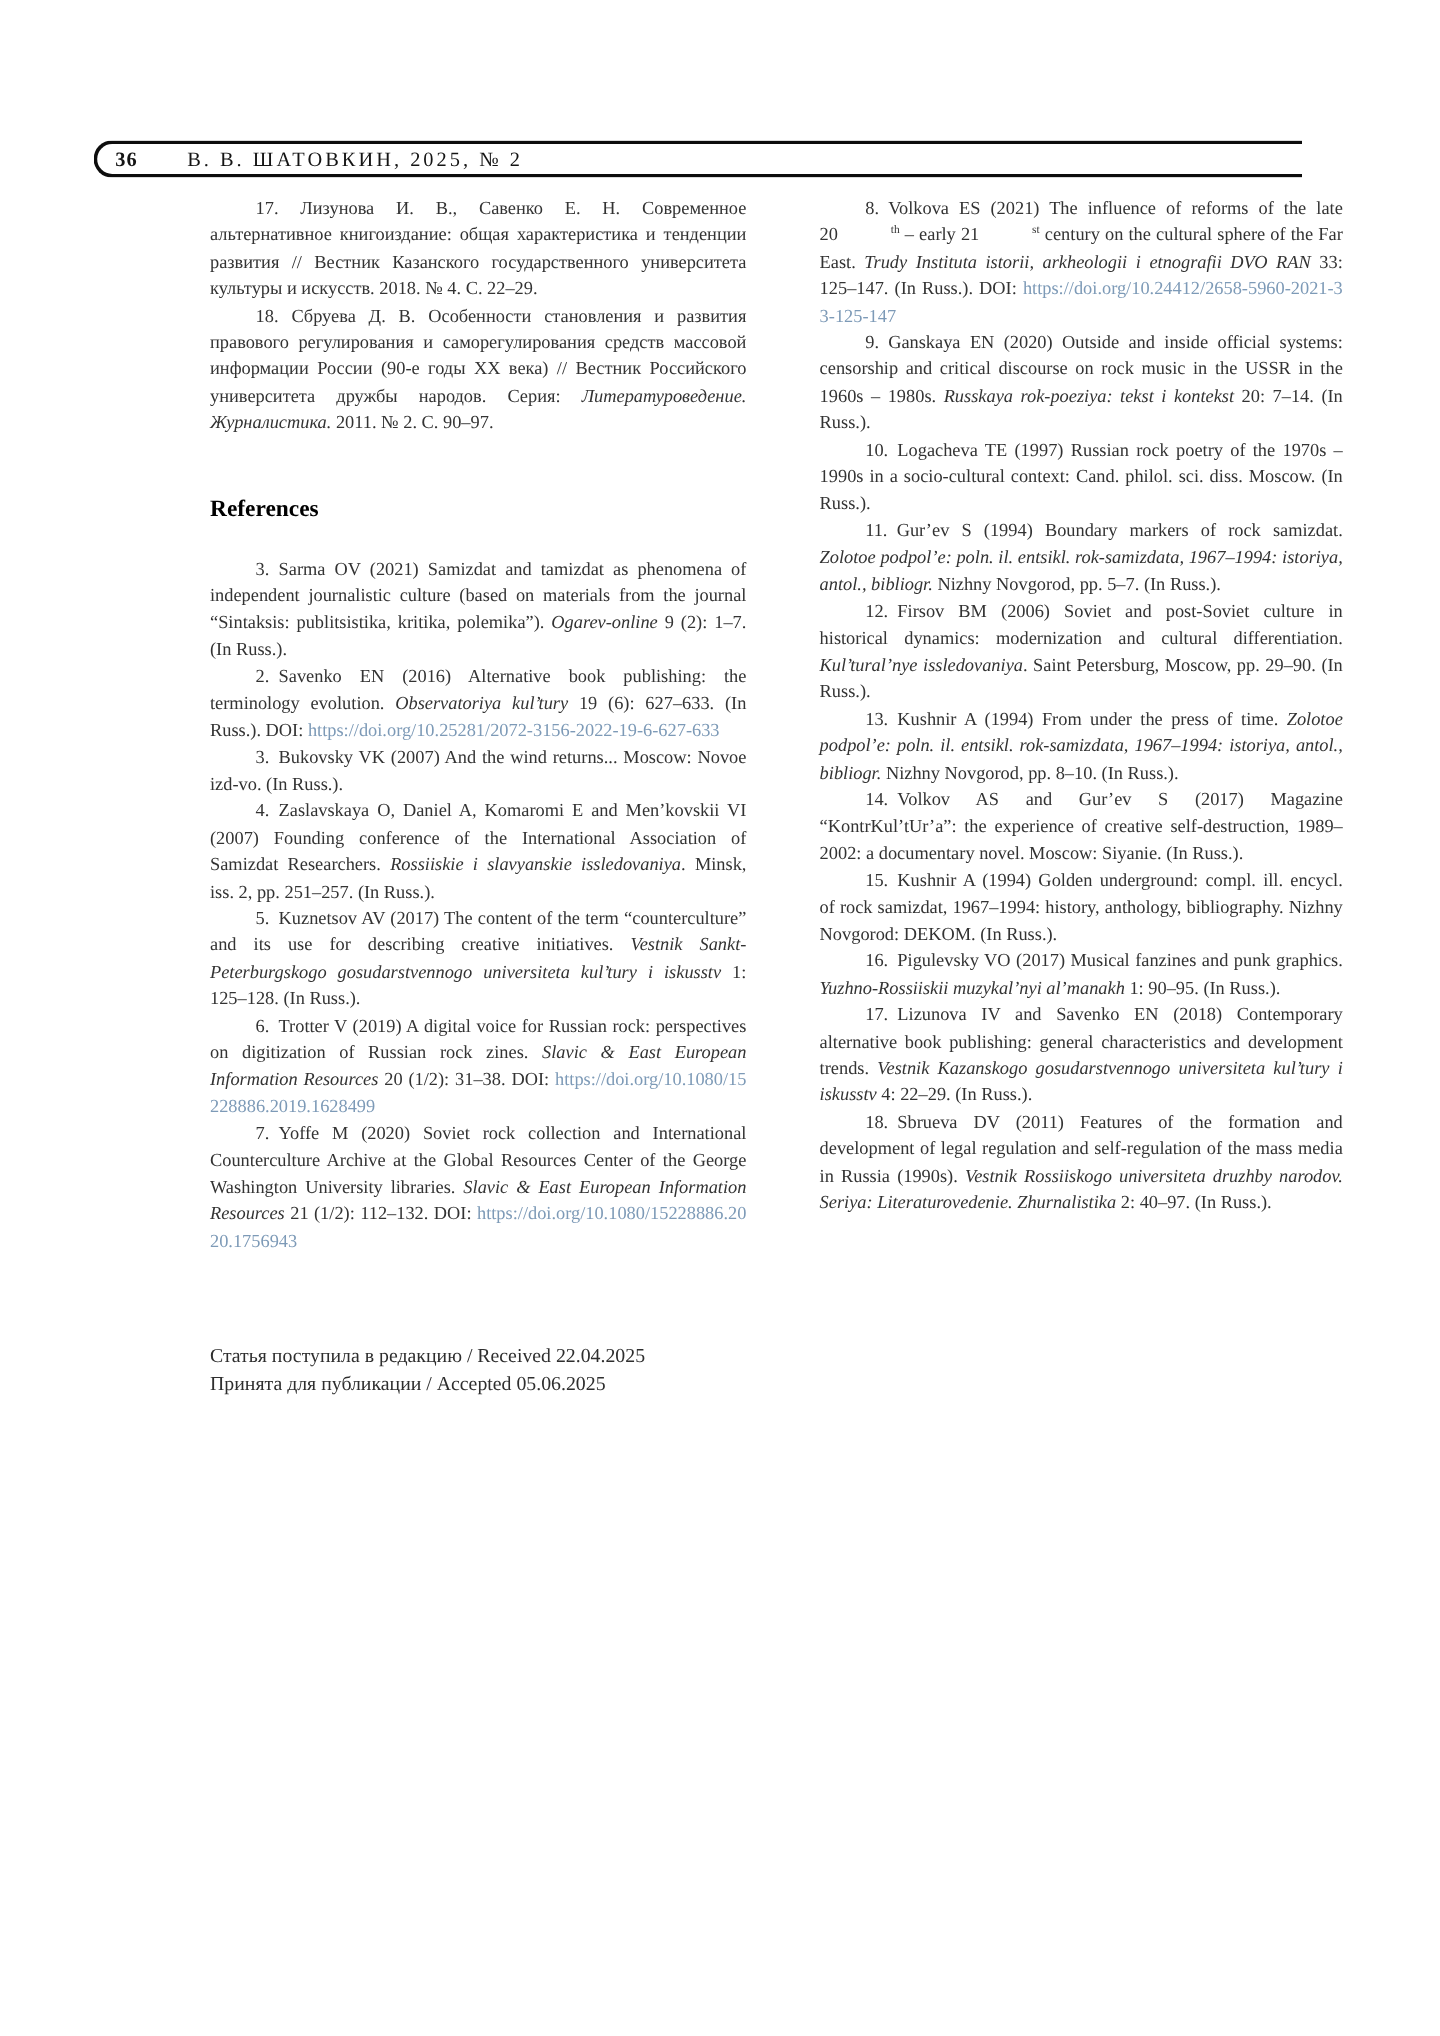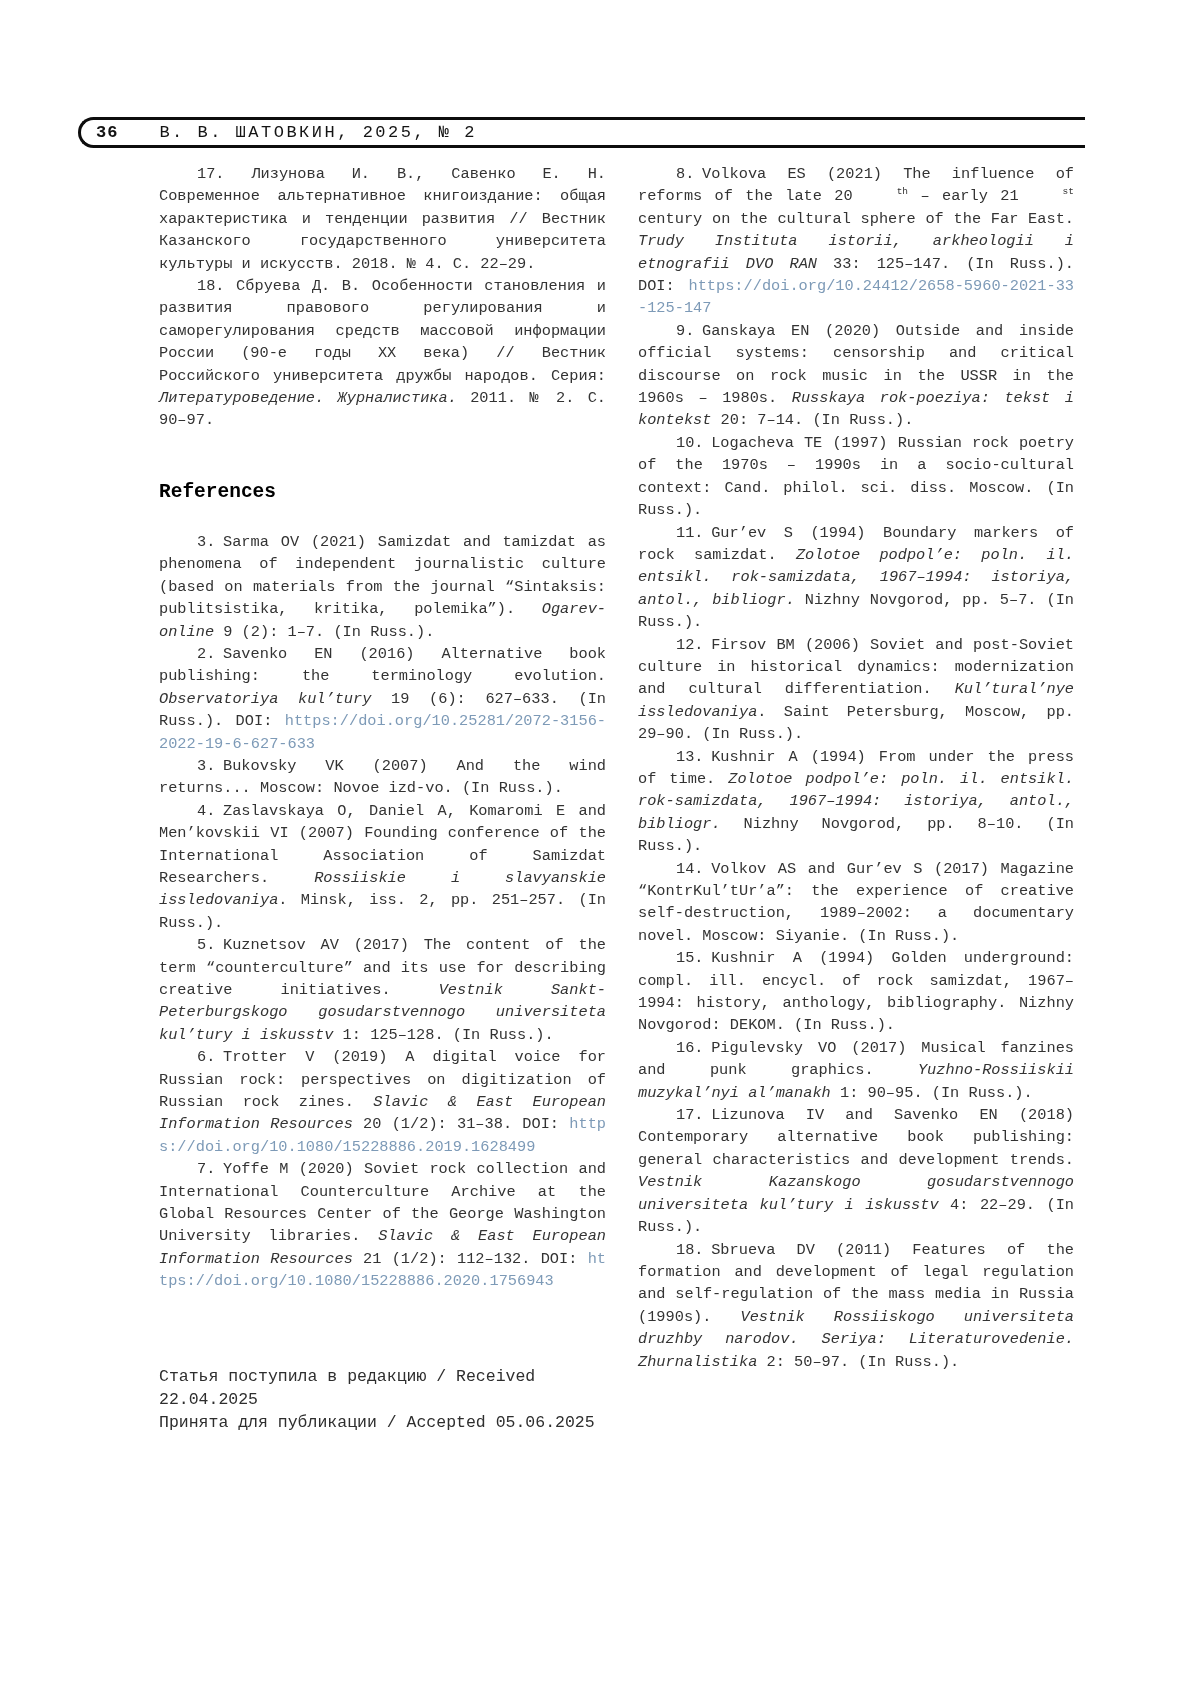--- a/index.html
+++ b/index.html
@@ -1,21 +1,21 @@
 <!DOCTYPE html>
 <html><head>
 <meta charset="utf-8">
 <style>
   html,body{margin:0;padding:0;background:#ffffff;}
   .page{
     position:relative;
     width:1200px;
     height:1663px;
     background:#ffffff;
-    font-family:Liberation Mono, monospace;
+    font-family:Liberation Serif, serif;
     color:#333333;
     overflow:hidden;
   }
   .header-band{
     position:absolute;
     top:117px;
     left:78px;
     width:1007px;
     height:31px;
     box-sizing:border-box;
@@ -34,23 +34,23 @@
   }
   .running-title{
     font-size:17px;
     margin-left:41px;
     letter-spacing:2.5px;
     white-space:nowrap;
   }
   .columns{
     position:absolute;
     top:163px;
-    left:159px;
+    left:175px;
     display:flex;
-    gap:32px;
+    gap:61px;
   }
   .col-left{width:447px;}
   .col-right{width:436px;}
   .ref{
     margin:0;
     text-indent:38px;
     text-align:justify;
     font-size:15.3px;
     line-height:22.4px;
     color:#333333;
@@ -118,18 +118,18 @@
           <p class="ref"><span>8. Volkova ES (2021) The influence of reforms of the late 20</span><span class="sup">th</span><span> – early 21</span><span class="sup">st</span><span> century on the cultural sphere of the Far East. </span><span class="it">Trudy Instituta istorii, arkheologii i etnografii DVO RAN</span><span> 33: 125–147. (In Russ.). DOI: </span><a class="doi" href="#">https://doi.org/10.24412/2658-5960-2021-33-125-147</a></p>
           <p class="ref"><span>9. Ganskaya EN (2020) Outside and inside official systems: censorship and critical discourse on rock music in the USSR in the 1960s – 1980s. </span><span class="it">Russkaya rok-poeziya: tekst i kontekst</span><span> 20: 7–14. (In Russ.).</span></p>
           <p class="ref"><span>10. Logacheva TE (1997) Russian rock poetry of the 1970s – 1990s in a socio-cultural context: Cand. philol. sci. diss. Moscow. (In Russ.).</span></p>
           <p class="ref"><span>11. Gur’ev S (1994) Boundary markers of rock samizdat. </span><span class="it">Zolotoe podpol’e: poln. il. entsikl. rok-samizdata, 1967–1994: istoriya, antol., bibliogr.</span><span> Nizhny Novgorod, pp. 5–7. (In Russ.).</span></p>
           <p class="ref"><span>12. Firsov BM (2006) Soviet and post-Soviet culture in historical dynamics: modernization and cultural differentiation. </span><span class="it">Kul’tural’nye issledovaniya</span><span>. Saint Petersburg, Moscow, pp. 29–90. (In Russ.).</span></p>
           <p class="ref"><span>13. Kushnir A (1994) From under the press of time. </span><span class="it">Zolotoe podpol’e: poln. il. entsikl. rok-samizdata, 1967–1994: istoriya, antol., bibliogr.</span><span> Nizhny Novgorod, pp. 8–10. (In Russ.).</span></p>
           <p class="ref"><span>14. Volkov AS and Gur’ev S (2017) Magazine “KontrKul’tUr’a”: the experience of creative self-destruction, 1989–2002: a documentary novel. Moscow: Siyanie. (In Russ.).</span></p>
           <p class="ref"><span>15. Kushnir A (1994) Golden underground: compl. ill. encycl. of rock samizdat, 1967–1994: history, anthology, bibliography. Nizhny Novgorod: DEKOM. (In Russ.).</span></p>
           <p class="ref"><span>16. Pigulevsky VO (2017) Musical fanzines and punk graphics. </span><span class="it">Yuzhno-Rossiiskii muzykal’nyi al’manakh</span><span> 1: 90–95. (In Russ.).</span></p>
           <p class="ref"><span>17. Lizunova IV and Savenko EN (2018) Contemporary alternative book publishing: general characteristics and development trends. </span><span class="it">Vestnik Kazanskogo gosudarstvennogo universiteta kul’tury i iskusstv</span><span> 4: 22–29. (In Russ.).</span></p>
-          <p class="ref"><span>18. Sbrueva DV (2011) Features of the formation and development of legal regulation and self-regulation of the mass media in Russia (1990s). </span><span class="it">Vestnik Rossiiskogo universiteta druzhby narodov. Seriya: Literaturovedenie. Zhurnalistika</span><span> 2: 50–97. (In Russ.).</span></p>
+          <p class="ref"><span>18. Sbrueva DV (2011) Features of the formation and development of legal regulation and self-regulation of the mass media in Russia (1990s). </span><span class="it">Vestnik Rossiiskogo universiteta druzhby narodov. Seriya: Literaturovedenie. Zhurnalistika</span><span> 2: 40–97. (In Russ.).</span></p>
         </div>
     </div>
 
   </div>
 </div>
 
 </body></html>

